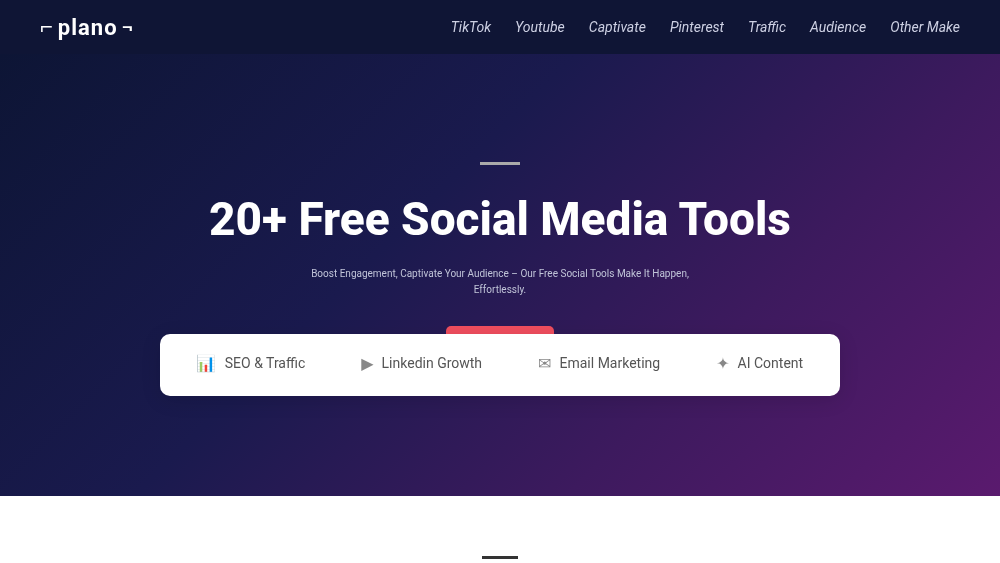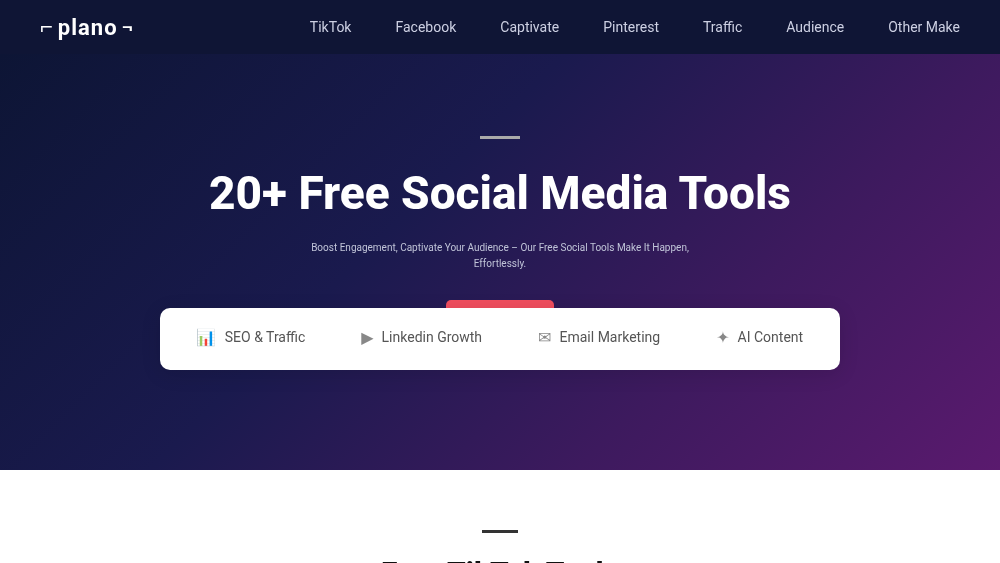--- a/index.html
+++ b/index.html
@@ -21,32 +21,33 @@
       display: flex;
       align-items: center;
       gap: 4px;
     }
     .logo-bracket {
       color: white;
       font-size: 22px;
     }
     nav {
       display: flex;
-      gap: 44px;
+      gap: 24px;
+      font-style: italic;
     }
     nav a {
       color: #cdd0e3;
       text-decoration: none;
       font-size: 14px;
     }
 
     
     .hero {
       background: linear-gradient(135deg, #0d1535 0%, #1a1a4e 40%, #3d1a5e 70%, #5a1a6e 100%);
-      padding: 82px 40px 100px;
+      padding: 108px 40px 100px;
       text-align: center;
       position: relative;
     }
     .hero-divider {
       width: 40px;
       height: 3px;
       background: #aaa;
       margin: 0 auto 28px;
     }
     .hero h1 {
@@ -128,21 +129,21 @@
 <body>
 
 <header class="header">
   <div class="logo">
     <span class="logo-bracket">⌐</span>
     <span>plano</span>
     <span class="logo-bracket">¬</span>
   </div>
   <nav>
     <a href="#">TikTok</a>
-    <a href="#">Facebook</a>
+    <a href="#">Youtube</a>
     <a href="#">Captivate</a>
     <a href="#">Pinterest</a>
     <a href="#">Traffic</a>
     <a href="#">Audience</a>
     <a href="#">Other Make</a>
   </nav>
 </header>
 
 <section class="hero">
   <div class="hero-divider"></div>

